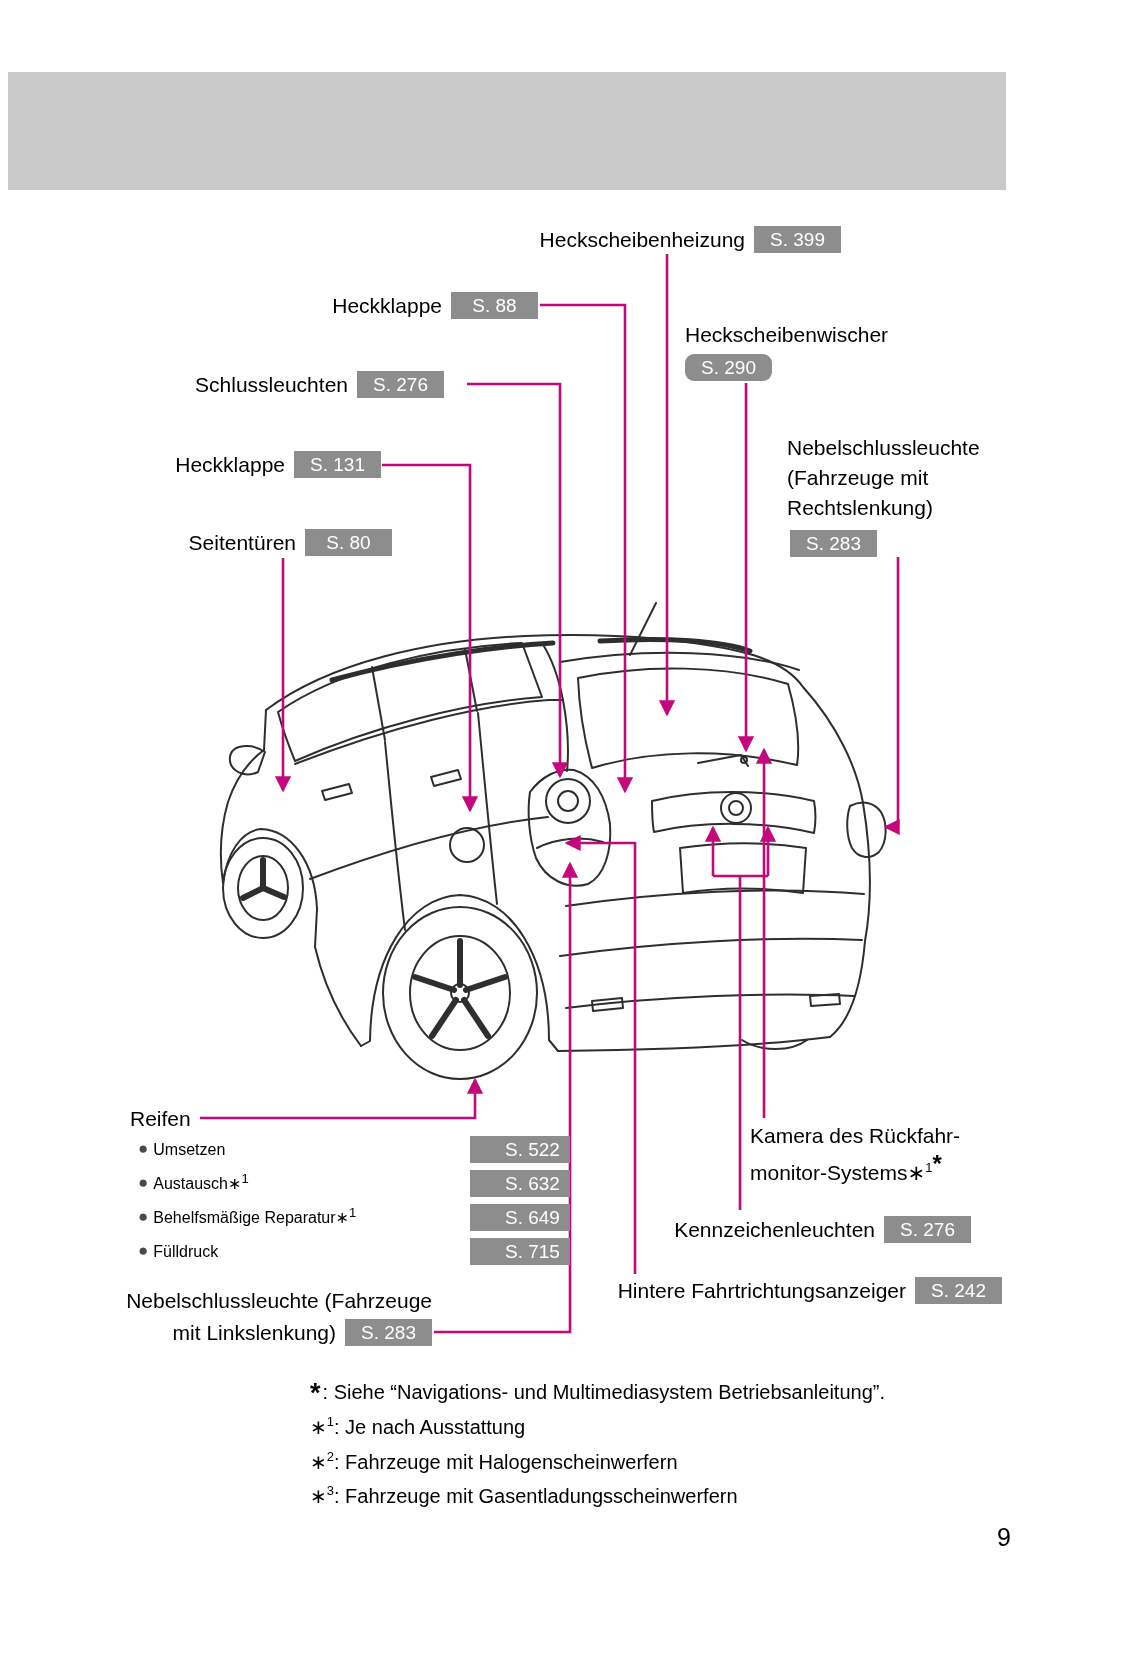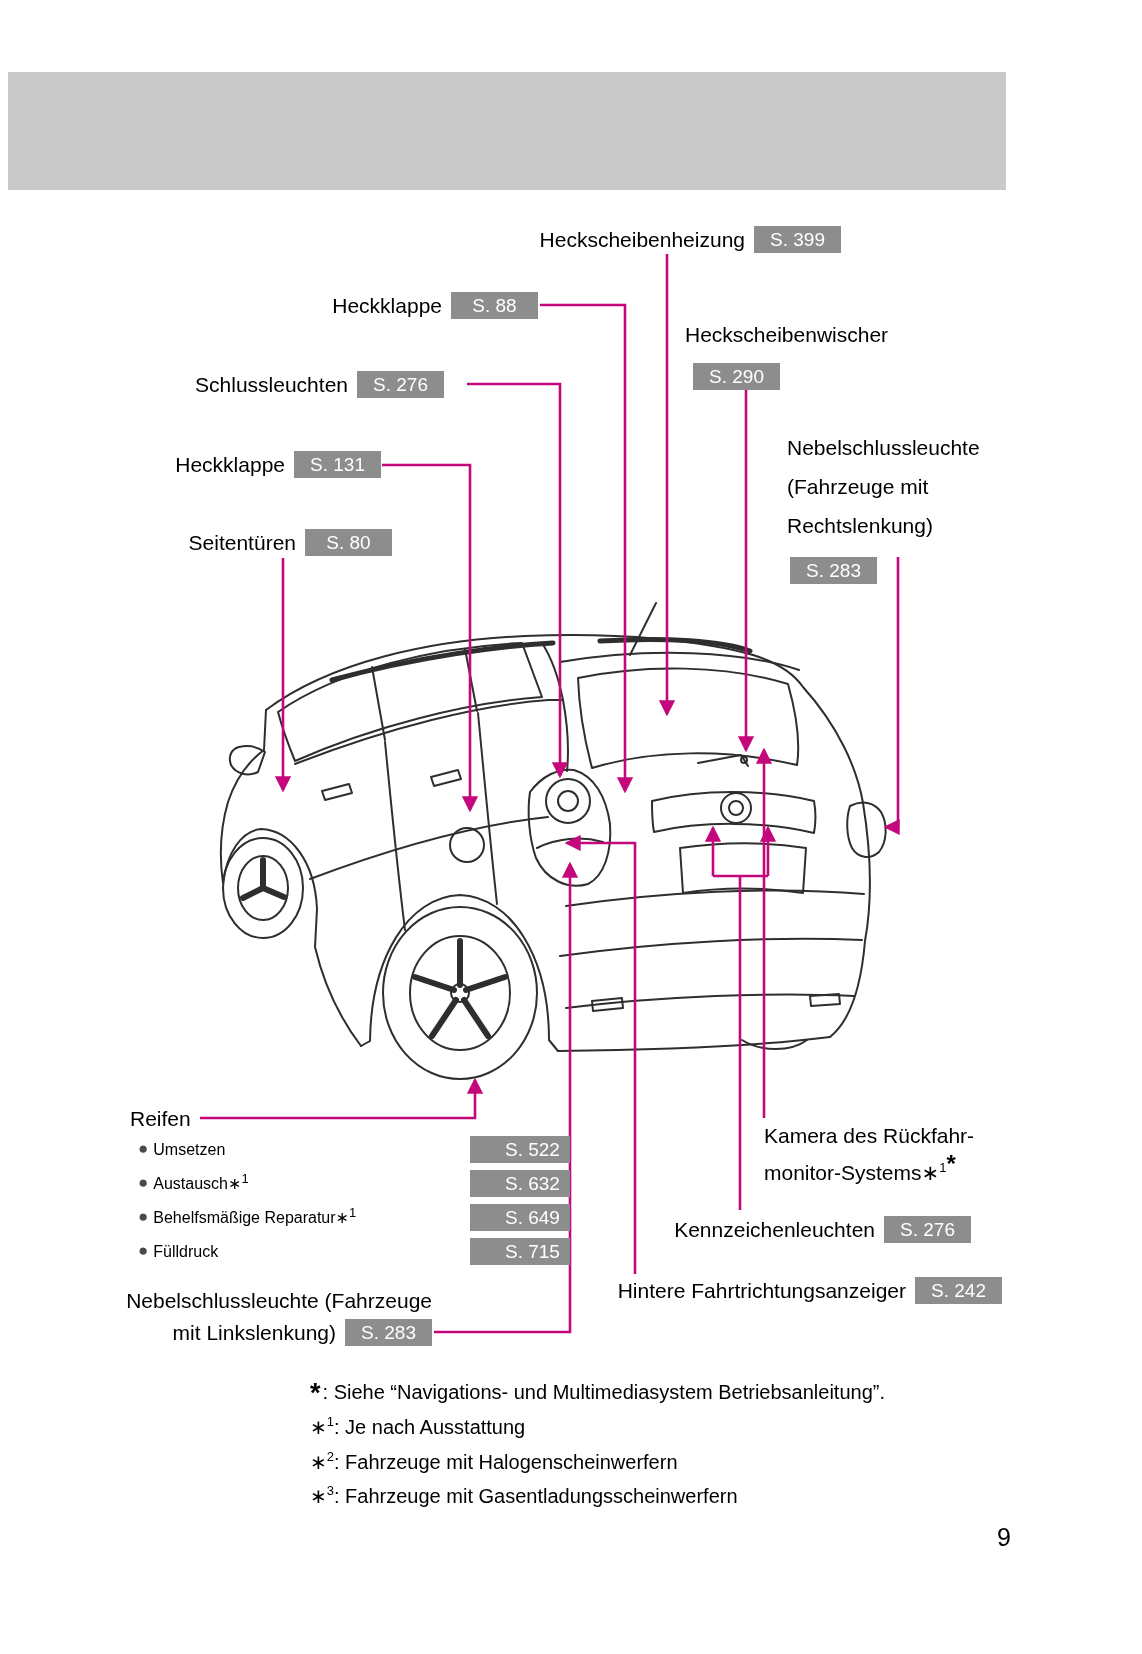--- a/index.html
+++ b/index.html
@@ -23,26 +23,26 @@
     left: 0; top: 0;
     width: 1142px; height: 1654px;
     pointer-events: none;
   }
   .car-line { fill: none; stroke: var(--line, #2e2e2e); stroke-width: 2; stroke-linecap: round; stroke-linejoin: round; }
   .car-rail { fill: none; stroke: var(--line, #2e2e2e); stroke-width: 5; stroke-linecap: round; }
   .car-spoke { fill: none; stroke: var(--line, #2e2e2e); stroke-width: 6; stroke-linecap: round; }
   .arrow { fill: none; stroke: var(--accent, #c4087c); stroke-width: 2.6; }
   .tip { fill: var(--accent, #c4087c); }
 
-  .callout { position: absolute; font-size: 21px; color: var(--text, #000); gap: 9px; }
+  .callout { position: absolute; font-size: 21px; color: var(--text, #000); }
   .row { display: flex; gap: 9px; align-items: flex-start; }
   .col { display: flex; flex-direction: column; align-items: flex-start; }
   .lbl { line-height: 27px; white-space: nowrap; }
   .lh30 { line-height: 30px; }
-  .lh32 { line-height: 32px; margin-left: 14px; }
+  .lh32 { line-height: 32px; }
   .badge {
     display: inline-block;
     box-sizing: border-box;
     min-width: 87px;
     height: 27px;
     line-height: 27px;
     padding: 0 10px;
     text-align: center;
     font-size: 19px;
     background: var(--badge-bg, #8d8d8d);
@@ -155,21 +155,21 @@
     <span class="badge">S. 399</span>
   </div>
 
   <div class="callout row" style="right:604px; top:292px;">
     <span class="lbl">Heckklappe</span>
     <span class="badge">S. 88</span>
   </div>
 
   <div class="callout col" style="left:685px; top:321px;">
     <span class="lbl">Heckscheibenwischer</span>
-    <span class="badge" style="margin-top:6px; margin-left:8px;">S. 290</span>
+    <span class="badge" style="margin-top:6px; margin-left:0;border-radius:9px;">S. 290</span>
   </div>
 
   <div class="callout row" style="right:698px; top:371px;">
     <span class="lbl">Schlussleuchten</span>
     <span class="badge">S. 276</span>
   </div>
 
   <div class="callout row" style="right:761px; top:451px;">
     <span class="lbl">Heckklappe</span>
     <span class="badge">S. 131</span>

